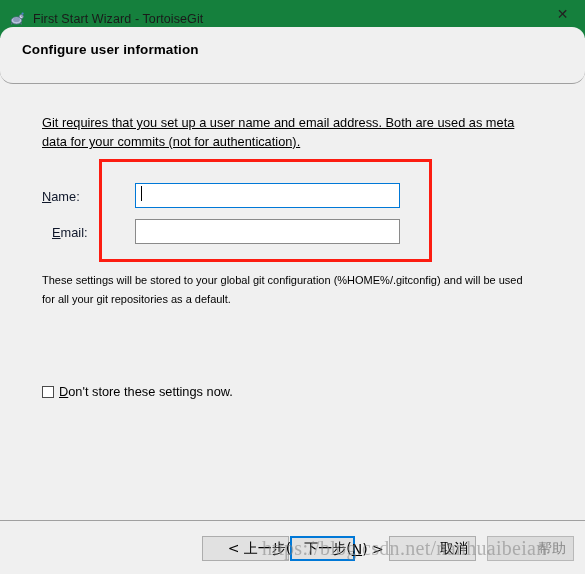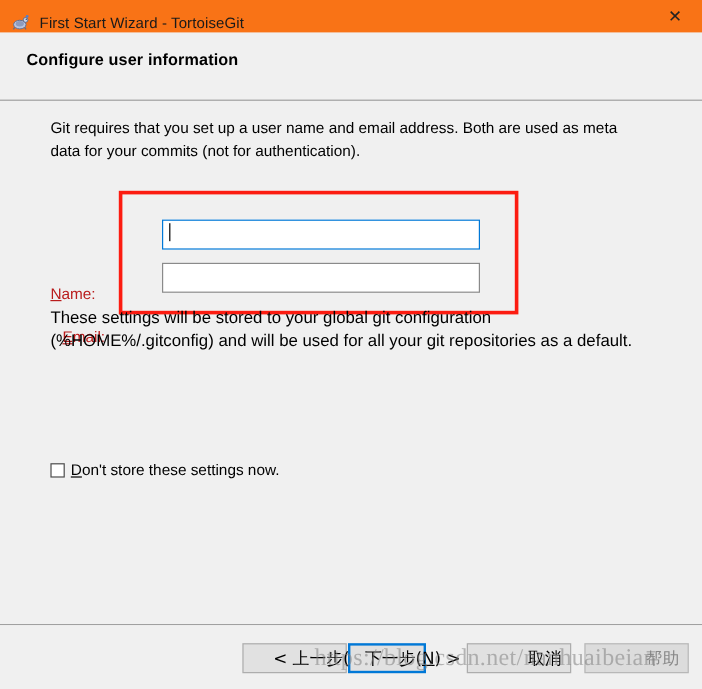--- a/index.html
+++ b/index.html
@@ -15,21 +15,21 @@
     position: relative;
     color: #000;
   }
 
   
   .titlebar {
     position: absolute;
     left: 0; top: 0;
     width: 585px;
     height: 38px;
-    background: #f97316;
+    background: #15803d;
     display: flex;
     align-items: center;
   }
   .title-icon {
     width: 16px;
     height: 16px;
     margin-left: 9px;
     margin-right: 8px;
     position: relative;
     flex: none;
@@ -55,20 +55,21 @@
 
   
   .header-band {
     position: absolute;
     left: 0; top: 27px;
     width: 585px;
     height: 57px;
     background: #f0f0f0;
     border-bottom: 1px solid #a0a0a0;
     box-sizing: border-box;
+    border-radius: 13px;
   }
   .header-title {
     position: absolute;
     left: 22px;
     top: 15px;
     font-size: 13.5px;
     font-weight: bold;
     color: #000;
     letter-spacing: 0.1px;
   }
@@ -78,33 +79,33 @@
     position: absolute;
     left: 0; top: 85px;
     width: 585px;
     height: 435px;
     background: #f0f0f0;
   }
 
   .intro-text {
     position: absolute;
     left: 42px;
-    top: 12px;
+    top: 28px;
     width: 480px;
     font-size: 12.8px;
     line-height: 19px;
     color: #000;
+    text-decoration: underline;
   }
 
   .label {
     position: absolute;
     font-size: 12.8px;
-    color: #b91c1c;
-    white-space: nowrap;
-    margin-top: 48px;
+    color: #0f172a;
+    white-space: nowrap;
   }
   .label .acc { text-decoration: underline; }
 
   .label-name  { left: 42px; top: 104px; }
   .label-email { left: 52px; top: 140px; }
 
   .textfield {
     position: absolute;
     box-sizing: border-box;
     background: #ffffff;
@@ -128,23 +129,23 @@
     width: 1px;
     height: 15px;
     background: #000;
     vertical-align: -2px;
     margin-left: 2px;
   }
 
   .storage-text {
     position: absolute;
     left: 42px;
-    top: 170px;
+    top: 186px;
     width: 495px;
-    font-size: 14px;
+    font-size: 11px;
     line-height: 19px;
     color: #000;
   }
 
   
   .red-box {
     position: absolute;
     left: 99px;
     top: 74px;
     width: 333px;

